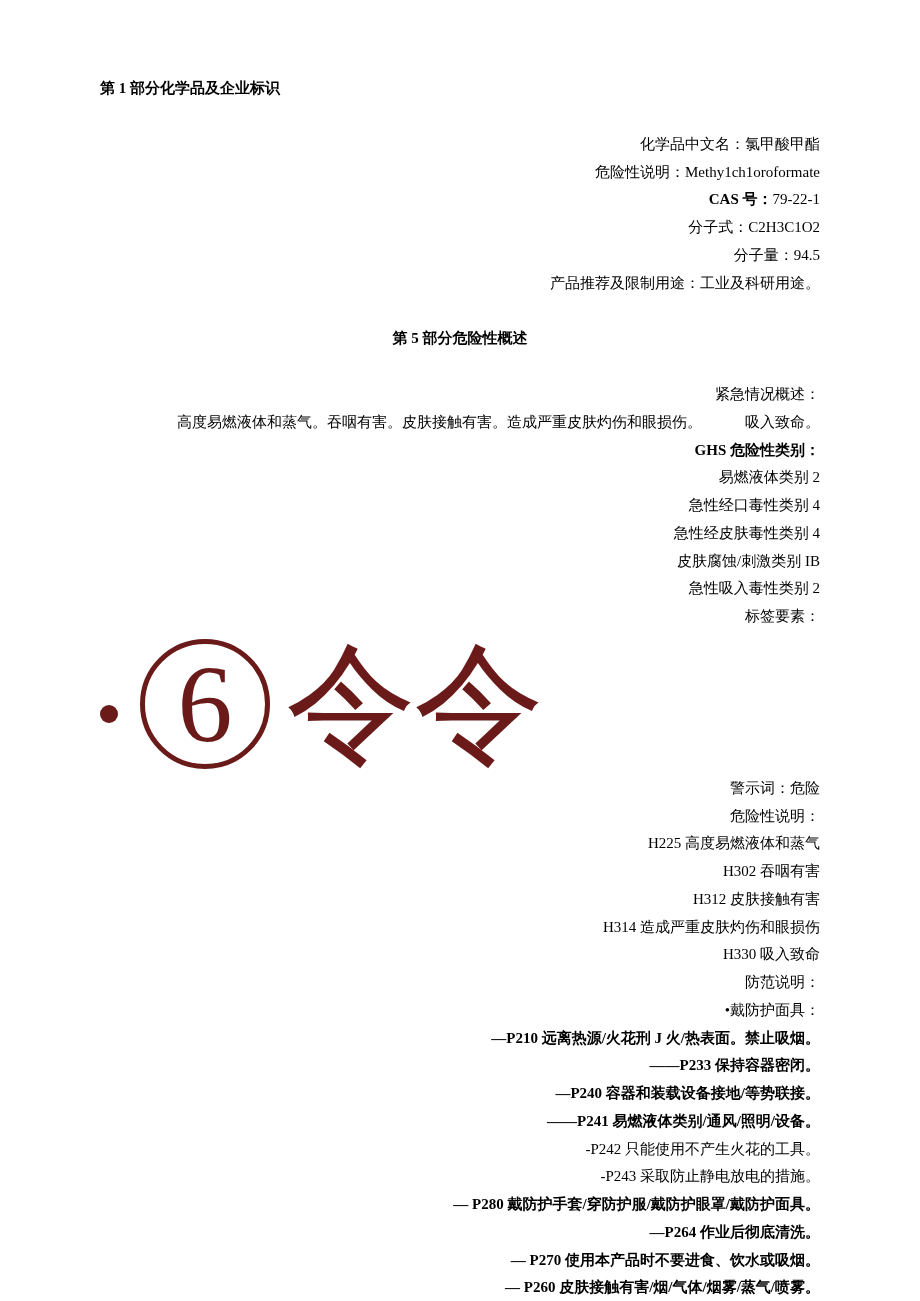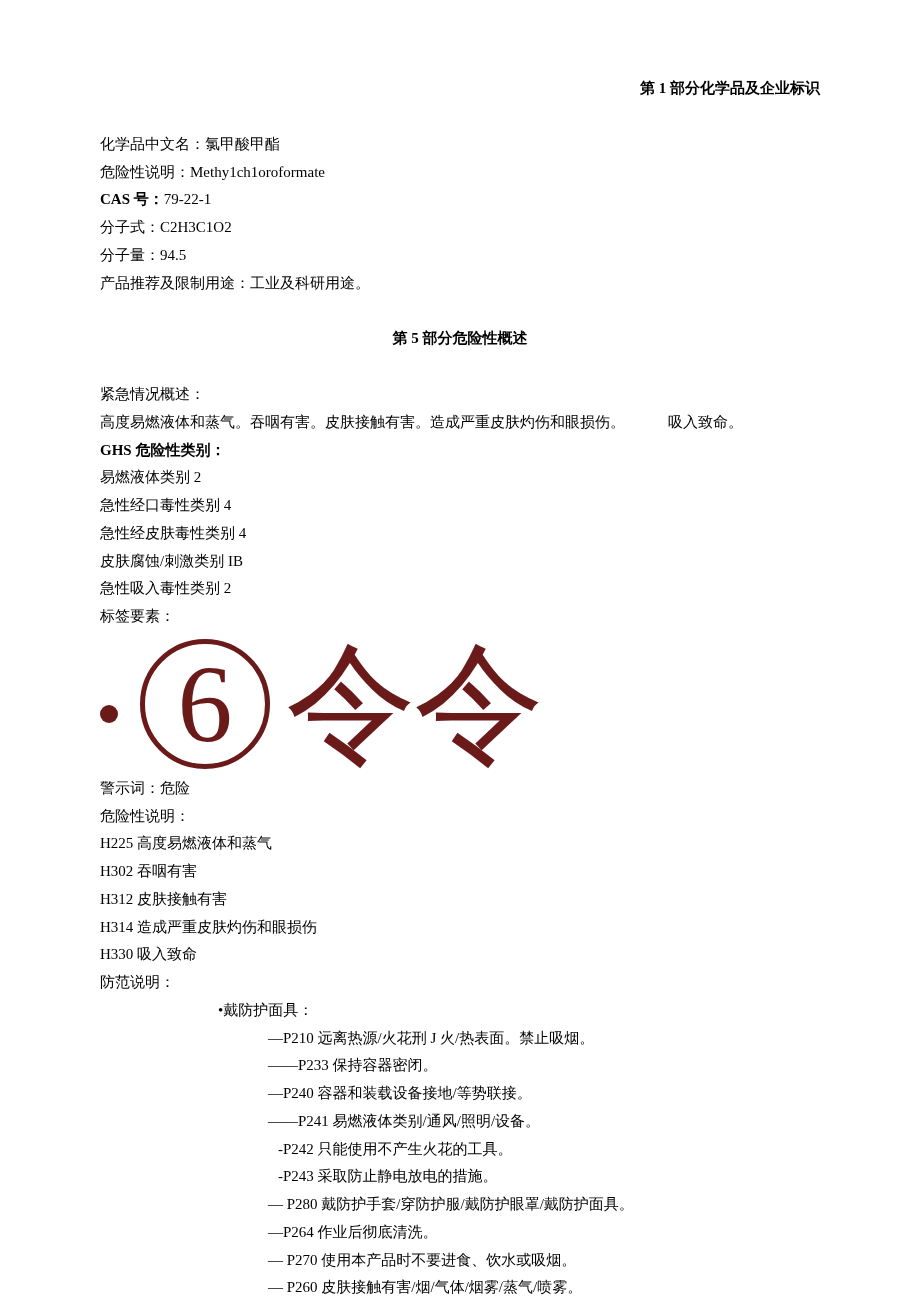--- a/index.html
+++ b/index.html
@@ -10,35 +10,36 @@
     body {
       font-family: "SimSun", "宋体", serif;
       font-size: 15px;
       line-height: 1.85;
       color: #000;
       background: #fff;
       width: 920px;
       padding: 75px 100px 30px 100px;
     }
     .section-title {
-      text-align: right;
+      text-align: left;
       font-weight: bold;
       margin-bottom: 28px;
     }
     .section-title-2 {
       text-align: center;
       font-weight: bold;
       margin-top: 28px;
       margin-bottom: 28px;
     }
     .bold {
       font-weight: bold;
     }
     .line {
       margin-bottom: 0;
+      text-align: right;
     }
     .spaced-right {
       display: inline-block;
       margin-left: 43px;
     }
     .pictogram-row {
       display: flex;
       align-items: center;
       margin: 8px 0 6px 0;
       gap: 0;
@@ -70,20 +71,21 @@
       font-size: 130px;
       color: #6b1a1a;
       line-height: 1;
       letter-spacing: -2px;
     }
     .indent-1 {
       padding-left: 118px;
     }
     .indent-dash {
       padding-left: 168px;
+      font-weight: bold;
     }
     .indent-code {
       padding-left: 178px;
     }
     .roman {
       font-family: "Times New Roman", serif;
     }
   </style>
 </head>
 <body>

